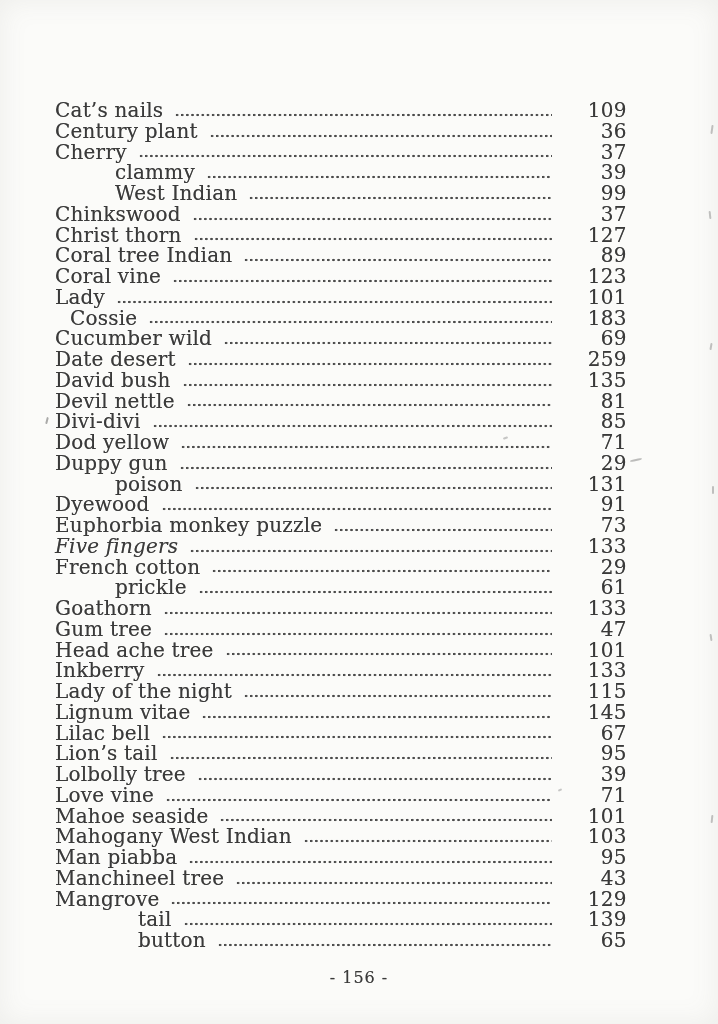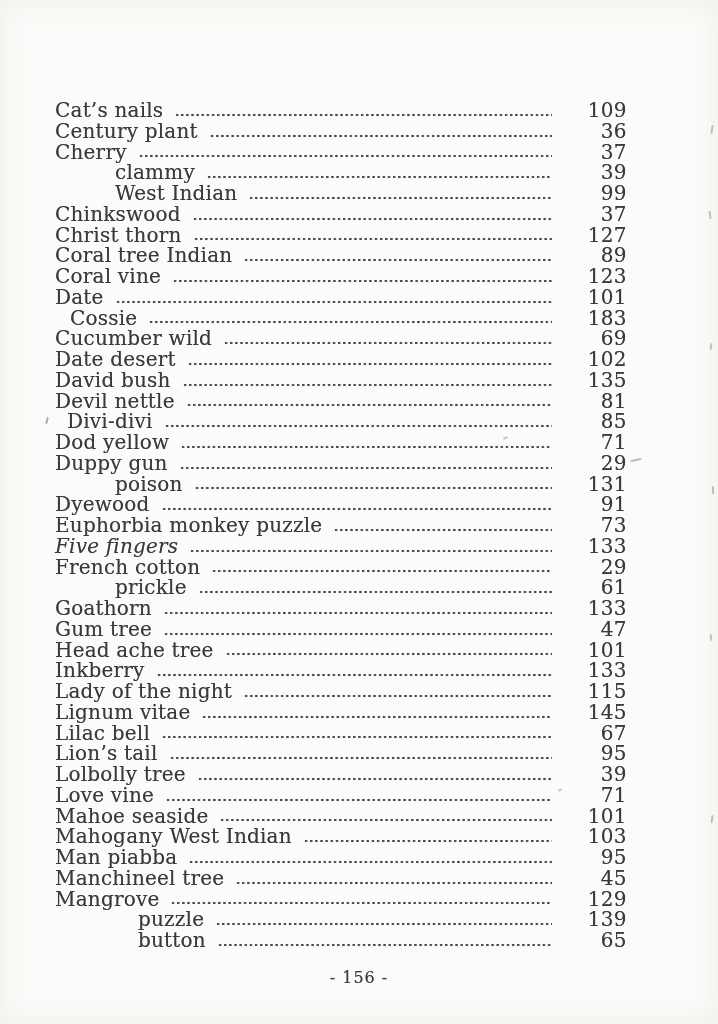--- a/index.html
+++ b/index.html
@@ -127,51 +127,51 @@
       <span class="label" style="padding-left: 0px;">Coral tree Indian</span>
       <span class="dots"></span>
       <span class="num">89</span>
     </div>
       <div class="row">
       <span class="label" style="padding-left: 0px;">Coral vine</span>
       <span class="dots"></span>
       <span class="num">123</span>
     </div>
       <div class="row">
-      <span class="label" style="padding-left: 0px;">Date</span>
+      <span class="label" style="padding-left: 0px;">Lady</span>
       <span class="dots"></span>
       <span class="num">101</span>
     </div>
       <div class="row">
       <span class="label" style="padding-left: 0px; margin-left: 15px;">Cossie</span>
       <span class="dots"></span>
       <span class="num">183</span>
     </div>
       <div class="row">
       <span class="label" style="padding-left: 0px;">Cucumber wild</span>
       <span class="dots"></span>
       <span class="num">69</span>
     </div>
       <div class="row">
       <span class="label" style="padding-left: 0px;">Date desert</span>
       <span class="dots"></span>
-      <span class="num">102</span>
+      <span class="num">259</span>
     </div>
       <div class="row">
       <span class="label" style="padding-left: 0px;">David bush</span>
       <span class="dots"></span>
       <span class="num">135</span>
     </div>
       <div class="row">
       <span class="label" style="padding-left: 0px;">Devil nettle</span>
       <span class="dots"></span>
       <span class="num">81</span>
     </div>
       <div class="row">
-      <span class="label" style="padding-left: 0px; margin-left: 12px;">Divi-divi</span>
+      <span class="label" style="padding-left: 0px;">Divi-divi</span>
       <span class="dots"></span>
       <span class="num">85</span>
     </div>
       <div class="row">
       <span class="label" style="padding-left: 0px;">Dod yellow</span>
       <span class="dots"></span>
       <span class="num">71</span>
     </div>
       <div class="row">
       <span class="label" style="padding-left: 0px;">Duppy gun</span>
@@ -269,29 +269,29 @@
       <span class="num">103</span>
     </div>
       <div class="row">
       <span class="label" style="padding-left: 0px;">Man piabba</span>
       <span class="dots"></span>
       <span class="num">95</span>
     </div>
       <div class="row">
       <span class="label" style="padding-left: 0px;">Manchineel tree</span>
       <span class="dots"></span>
-      <span class="num">45</span>
+      <span class="num">43</span>
     </div>
       <div class="row">
       <span class="label" style="padding-left: 0px;">Mangrove</span>
       <span class="dots"></span>
       <span class="num">129</span>
     </div>
       <div class="row">
-      <span class="label" style="padding-left: 83px;">puzzle</span>
+      <span class="label" style="padding-left: 83px;">tail</span>
       <span class="dots"></span>
       <span class="num">139</span>
     </div>
       <div class="row">
       <span class="label" style="padding-left: 83px;">button</span>
       <span class="dots"></span>
       <span class="num">65</span>
     </div>
     </div>
 

